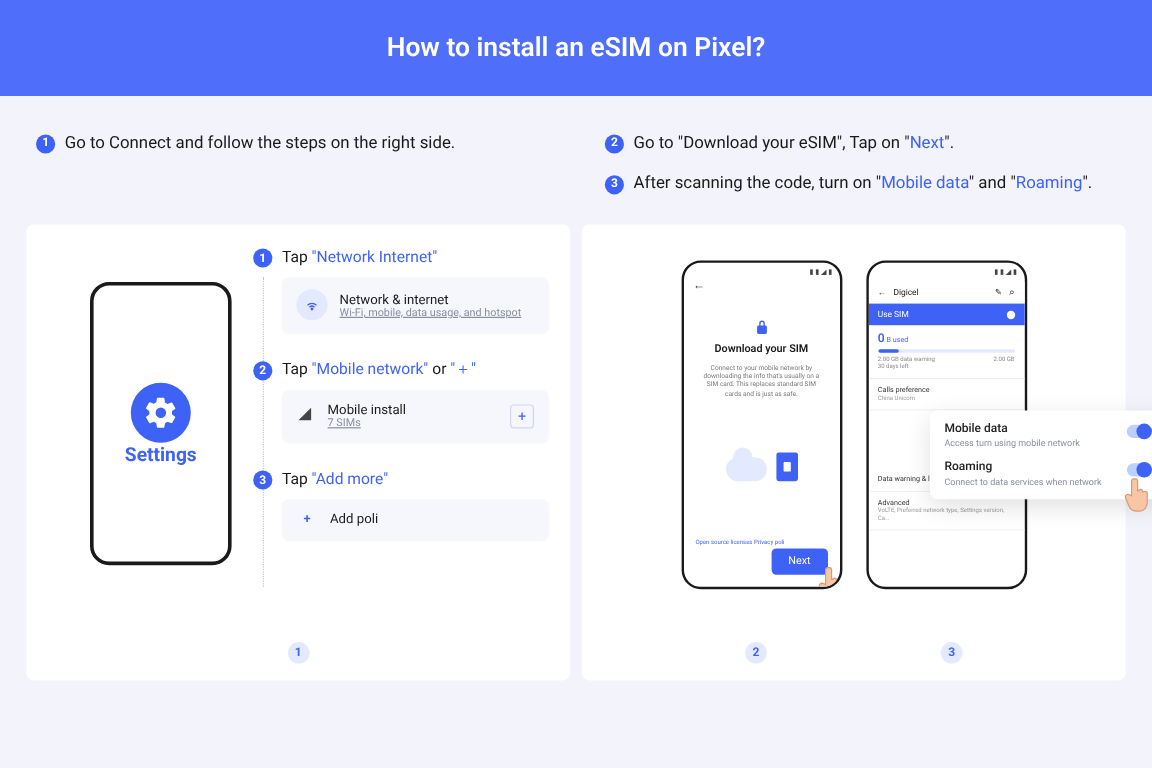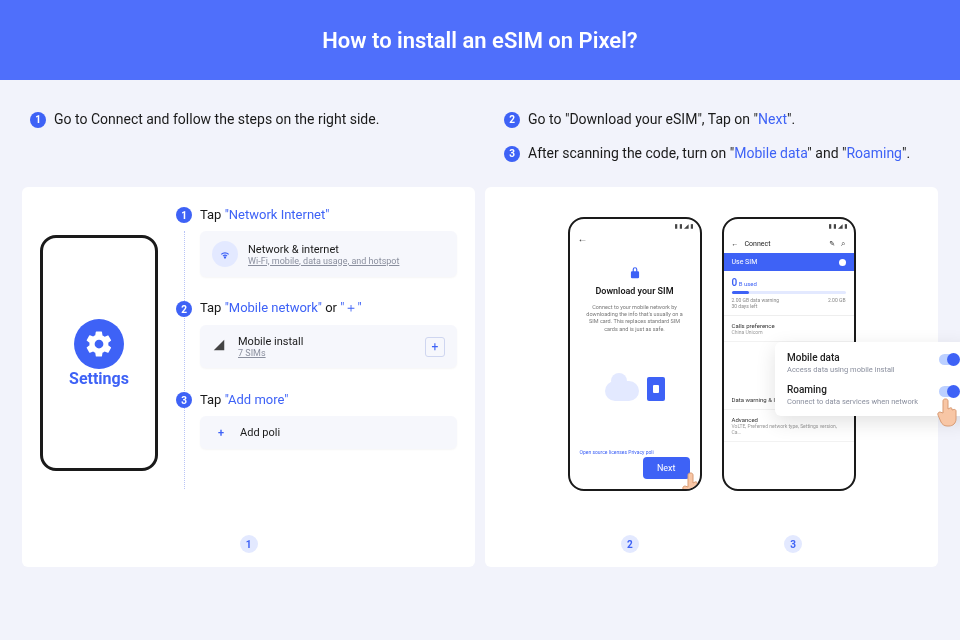--- a/index.html
+++ b/index.html
@@ -8,21 +8,21 @@
   .hero h1{margin:0;color:#fff;font-size:22px;font-weight:600;}
   .intro{display:flex;gap:40px;padding:30px 22px 10px 30px;font-size:14px;}
   .intro .col{flex:1;}
   .bullet{display:flex;align-items:flex-start;gap:8px;margin-bottom:14px;line-height:1.4;}
   .badge{width:16px;height:16px;border-radius:50%;background:#3e62f6;color:#fff;font-size:10px;font-weight:700;display:inline-flex;align-items:center;justify-content:center;flex:0 0 16px;margin-top:2px;}
   .hl{color:#3e62f6;}
   .panels{display:flex;gap:10px;padding:0 22px;}
   .panel{background:#fff;border-radius:6px;flex:1;height:380px;position:relative;padding:18px;box-sizing:border-box;}
   .panelA{display:flex;gap:18px;}
   
-  .phone-settings{width:112px;height:230px;border:3px solid #1a1a1a;border-radius:16px;margin-top:30px;display:flex;flex-direction:column;align-items:center;justify-content:center;}
+  .phone-settings{width:112px;height:230px;border:3px solid #1a1a1a;border-radius:16px;margin-top:30px;display:flex;flex-direction:column;align-items:center;justify-content:center;margin-left:35px;}
   .gear{width:50px;height:50px;border-radius:50%;background:#3e62f6;display:flex;align-items:center;justify-content:center;}
   .gear svg{width:30px;height:30px;fill:#fff;}
   .settings-label{color:#3e62f6;font-weight:700;font-size:16px;}
   .steps{flex:1;position:relative;}
   .vline{position:absolute;left:8px;top:26px;bottom:60px;border-left:1.5px dotted #b9c4f6;}
   .step{position:relative;margin-bottom:22px;}
   .step .row{display:flex;align-items:center;gap:8px;font-size:13px;margin-bottom:8px;}
   .card{margin-left:24px;background:#f6f7fc;border-radius:6px;padding:10px 12px;display:flex;align-items:center;gap:10px;font-size:11px;box-shadow:0 1px 2px rgba(0,0,0,.04);}
   .card .sub{color:#8a8f9e;font-size:9px;text-decoration:underline;}
   .wifi-ic{width:26px;height:26px;border-radius:50%;background:#e3e9ff;display:flex;align-items:center;justify-content:center;}
@@ -200,21 +200,21 @@
         <svg viewBox="0 0 24 30">
               <path d="M10 2c1 0 2 .8 2 2v8l2-1c1-.5 2 0 2 1v1l2-.5c1-.3 2 .5 2 1.5v8c0 4-3 7-7 7H11c-3 0-5-2-6-4L2 18c-.6-1.3.3-3 2-3l3 1V4c0-1.2 1-2 2-2Z"></path>
             </svg>
       </div>
     </div>
 
     <div class="mini p3">
       <div class="statusbar">▮ ▮ ◢ ▮</div>
       <div class="hdr">
         <span>←</span>
-        <span class="t">Connect</span>
+        <span class="t">Digicel</span>
         <span>✎</span>
         <span style="font-size:8px;">⌕</span>
       </div>
       <div class="usebar">
         <span>Use SIM</span>
             <span class="dot"></span>
       </div>
       <div class="sec">
         <span style="font-size:10px;font-weight:600;">0</span>
         <span style="font-size:6px;">B used</span>
@@ -235,21 +235,21 @@
       <div class="li">
         <div>Advanced</div>
             <div class="s">VoLTE, Preferred network type, Settings version, Ca…</div>
       </div>
     </div>
 
     <div class="popup">
       <div class="toggle-row">
         <div class="txt">
           <div class="ttl">Mobile data</div>
-          <div class="sub">Access data using mobile install</div>
+          <div class="sub">Access turn using mobile network</div>
         </div>
         <div class="switch"></div>
       </div>
       <div class="toggle-row">
         <div class="txt">
           <div class="ttl">Roaming</div>
           <div class="sub">Connect to data services when network</div>
         </div>
         <div class="switch"></div>
       </div>

